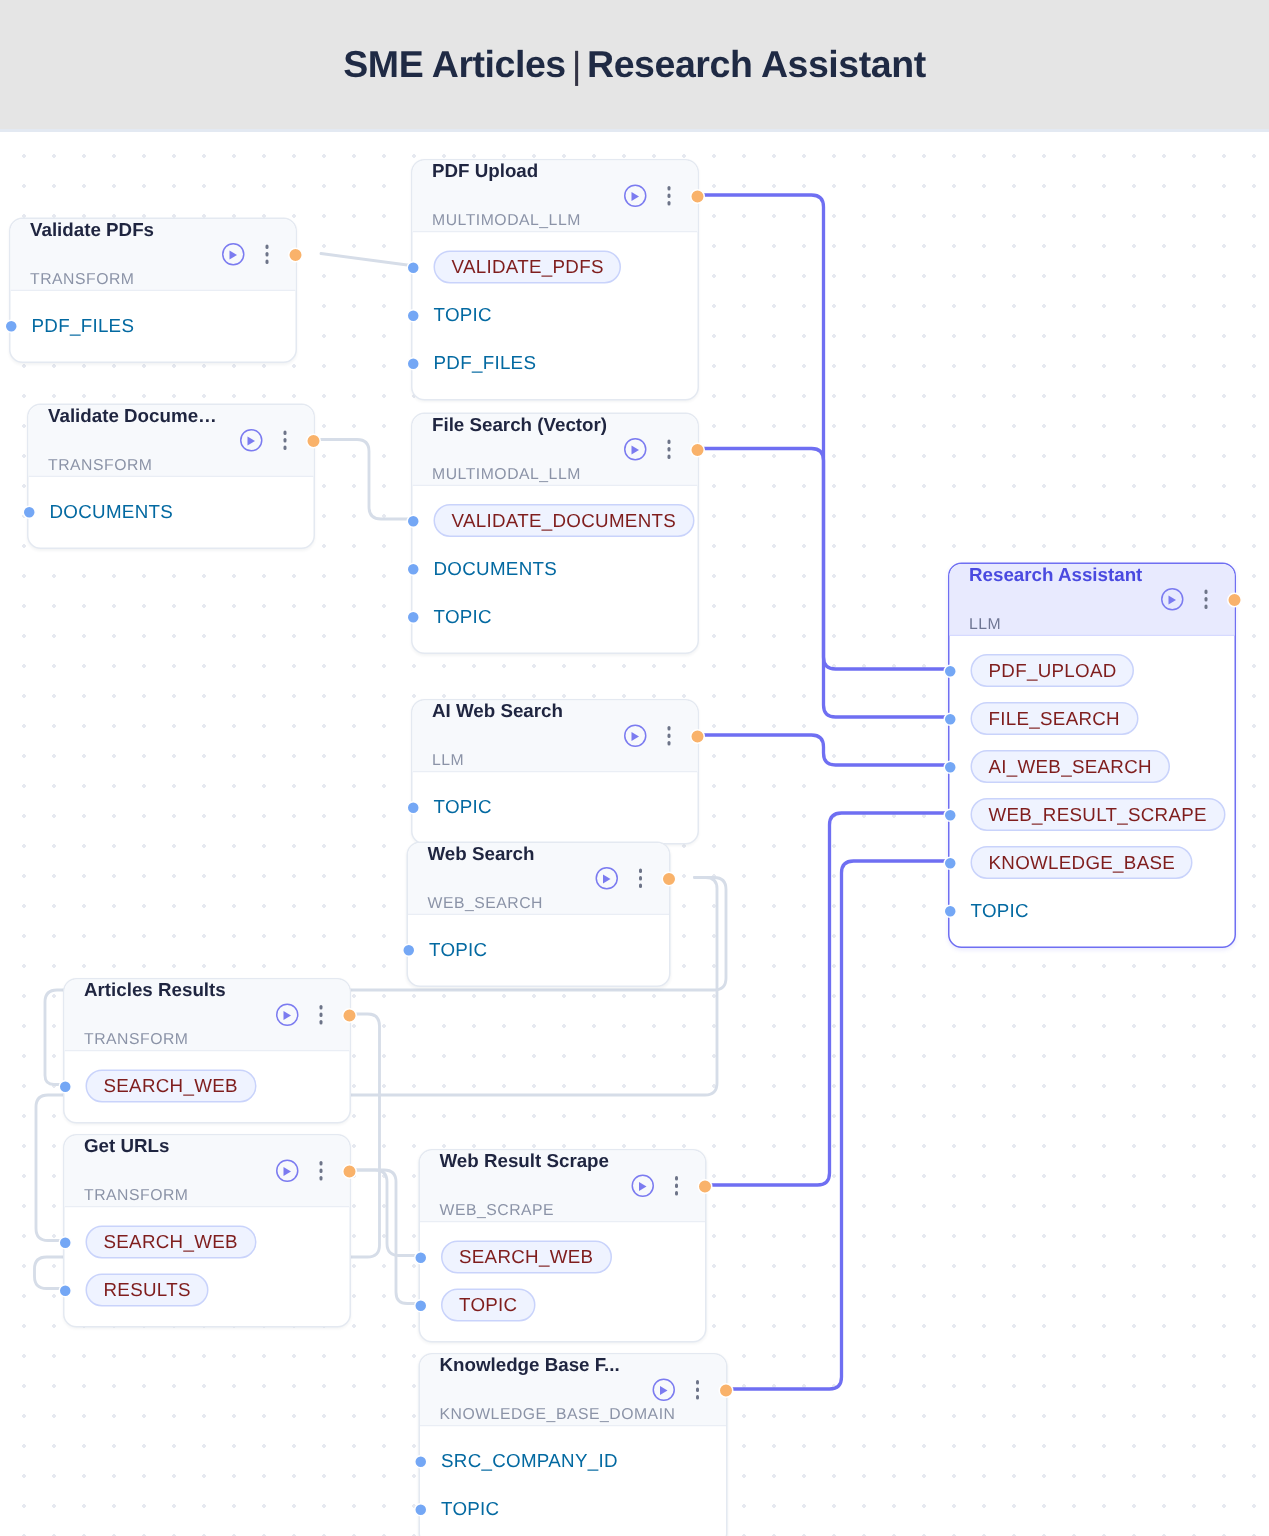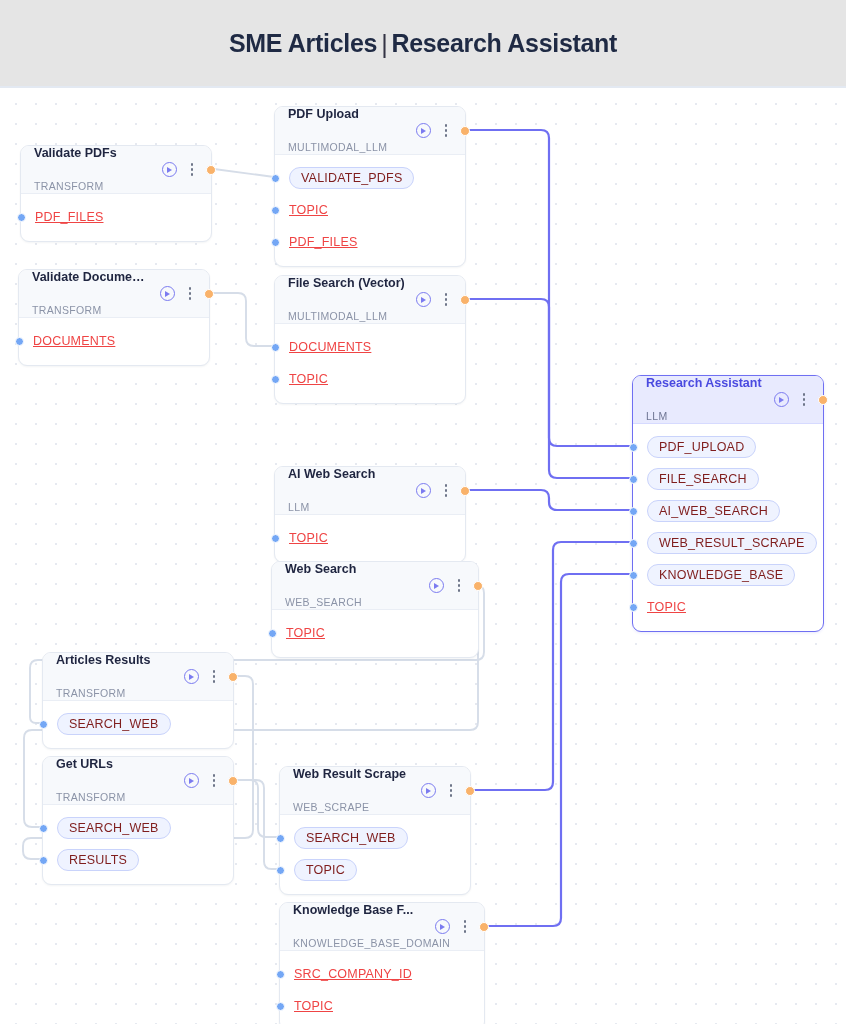--- a/index.html
+++ b/index.html
@@ -83,21 +83,21 @@
   }
   .kebab { display:flex; flex-direction:column; gap:2.2px; align-items:center; cursor:pointer; }
   .kebab i { width:2.6px; height:2.6px; border-radius:50%; background:#6d7488; display:block; }
 
   .node-body { padding:12px 0 13px 0; }
   .port-row {
     position:relative; height:22px; display:flex; align-items:center;
     padding-left:14px; margin-bottom:10px;
   }
   .port-row:last-child { margin-bottom:0; }
-  .port-plain { font-size:12.5px; color:#ef4444; letter-spacing:.2px; white-space:nowrap;text-decoration:underline; }
+  .port-plain { font-size:12.5px; color:#0369a1; letter-spacing:.2px; white-space:nowrap; }
   .port-pill {
     font-size:12.5px; color:#7f1d1d; letter-spacing:.2px; white-space:nowrap;
     border:1px solid #c9d3fb; background:#eff3ff; border-radius:11px;
     padding:3px 11px; line-height:14px;
   }
   .dot-in {
     position:absolute; left:-4.5px; top:50%; margin-top:-4.5px;
     width:9px; height:9px; border-radius:50%;
     background:#74a7f5; border:1px solid #ffffff;
   }
@@ -134,21 +134,21 @@
           <path d="M 471 700 L 545 700 Q 553 700 553 692 L 553 460 Q 553 452 561 452 L 632 452" fill="none" stroke="#6f6ff2" stroke-width="2.2" stroke-linecap="round" stroke-linejoin="round"></path>
           <path d="M 485 836 L 553 836 Q 561 836 561 828 L 561 492 Q 561 484 569 484 L 632 484" fill="none" stroke="#6f6ff2" stroke-width="2.2" stroke-linecap="round" stroke-linejoin="round"></path>
           <path d="M 463 495 L 476 495 Q 484 495 484 503 L 484 562 Q 484 570 476 570 L 38 570 Q 30 570 30 578 L 30 627 Q 30 633 36 633 L 42 633" fill="none" stroke="#d6dde8" stroke-width="1.9" stroke-linecap="round" stroke-linejoin="round"></path>
           <path d="M 463 495 L 470.5 495 Q 478 495 478 502.5 L 478 632 Q 478 640 470 640 L 32 640 Q 24 640 24 648 L 24 729 Q 24 737 32 737 L 42 737" fill="none" stroke="#d6dde8" stroke-width="1.9" stroke-linecap="round" stroke-linejoin="round"></path>
           <path d="M 234 586 L 245 586 Q 253 586 253 594 L 253 740 Q 253 748 245 748 L 31 748 Q 23 748 23 756 L 23 761 Q 23 769 31 769 L 42 769" fill="none" stroke="#d6dde8" stroke-width="1.9" stroke-linecap="round" stroke-linejoin="round"></path>
           <path d="M 234 690 L 250 690 Q 258 690 258 698 L 258 739 Q 258 747 266 747 L 279 747" fill="none" stroke="#d6dde8" stroke-width="1.9" stroke-linecap="round" stroke-linejoin="round"></path>
           <path d="M 234 690 L 256 690 Q 264 690 264 698 L 264 771.5 Q 264 779 271.5 779 L 279 779" fill="none" stroke="#d6dde8" stroke-width="1.9" stroke-linecap="round" stroke-linejoin="round"></path>
         </g>
       </svg>
     <div id="nodes">
-        <div class="node" style="left: 20px; top: 55px; width: 192px;">
+        <div class="node" style="left: 6px; top: 55px; width: 192px;">
           <div class="node-head">
             <div class="head-text">
               <div class="node-title">Validate PDFs</div>
               <div class="node-sub">TRANSFORM</div>
             </div>
             <div class="head-actions">
               <div class="icon-btn">
                 <div class="play-ring">
                   <div class="play-tri"></div>
                 </div>
@@ -254,20 +254,24 @@
                   <i></i>
                   <i></i>
                 </div>
               </div>
             </div>
             <div class="dot-out"></div>
           </div>
           <div class="node-body">
             <div class="port-row">
               <div class="dot-in"></div>
+              <span class="port-pill">VALIDATE_DOCUMENTS</span>
+            </div>
+            <div class="port-row">
+              <div class="dot-in"></div>
               <span class="port-plain">DOCUMENTS</span>
             </div>
             <div class="port-row">
               <div class="dot-in"></div>
               <span class="port-plain">TOPIC</span>
             </div>
           </div>
         </div>
         <div class="node" style="left: 274px; top: 376px; width: 192px;">
           <div class="node-head">
@@ -291,21 +295,21 @@
             </div>
             <div class="dot-out"></div>
           </div>
           <div class="node-body">
             <div class="port-row">
               <div class="dot-in"></div>
               <span class="port-plain">TOPIC</span>
             </div>
           </div>
         </div>
-        <div class="node" style="left: 271px; top: 471px; width: 208px;">
+        <div class="node" style="left: 271px; top: 471px; width: 176px;">
           <div class="node-head">
             <div class="head-text">
               <div class="node-title">Web Search</div>
               <div class="node-sub">WEB_SEARCH</div>
             </div>
             <div class="head-actions">
               <div class="icon-btn">
                 <div class="play-ring">
                   <div class="play-tri"></div>
                 </div>

